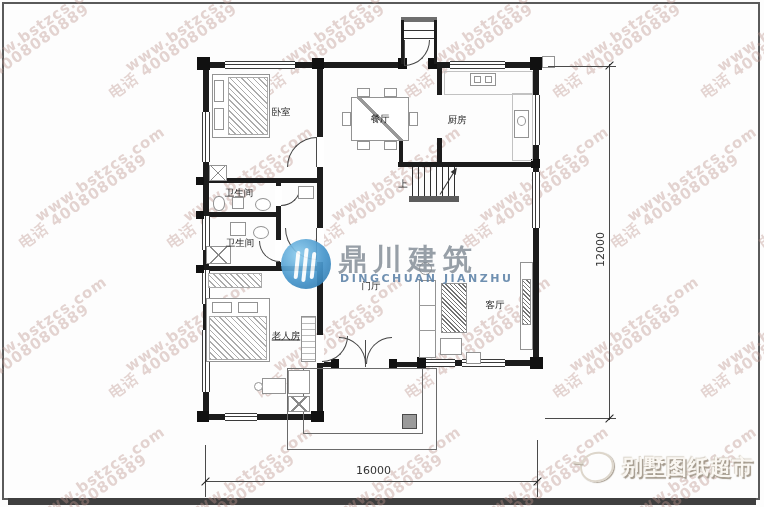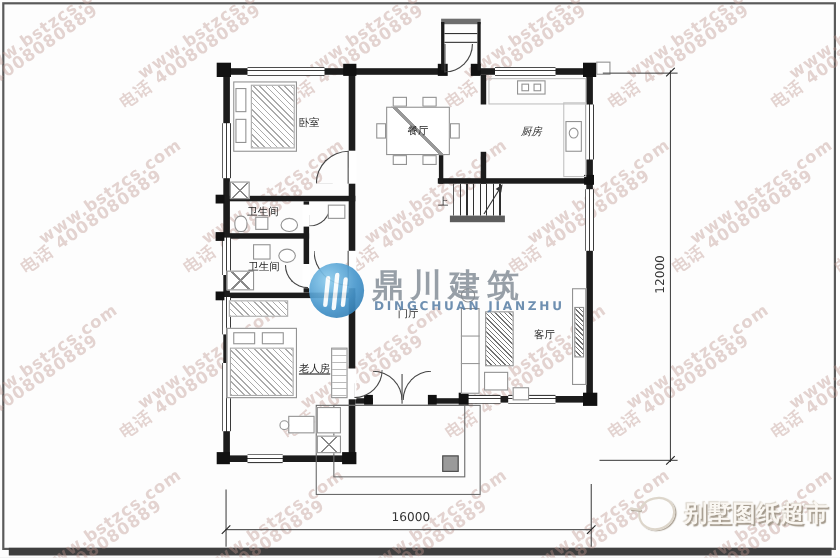--- a/index.html
+++ b/index.html
@@ -244,21 +244,21 @@
     <div class="abs" style="left:419px;top:330px;width:17px;height:1px;background:#999;"></div>
     <div class="f" style="left:419px;top:262px;width:13px;height:13px;border-radius:50%;"></div>
     <div class="f dkhatch" style="left:441px;top:283px;width:26px;height:50px;"></div>
     <div class="f" style="left:440px;top:338px;width:22px;height:17px;"></div>
     <div class="f" style="left:466px;top:352px;width:15px;height:12px;"></div>
     <div class="f" style="left:520px;top:262px;width:13px;height:88px;"></div>
     <div class="f dkhatch" style="left:522px;top:279px;width:9px;height:46px;"></div>
 
     <span class="rl" style="left:281px;top:112px;">卧室</span>
     <span class="rl" style="left:380px;top:119px;">餐厅</span>
-    <span class="rl" style="left:483px;top:120px;font-style:italic;">厨房</span>
+    <span class="rl" style="left:457px;top:120px;">厨房</span>
     <span class="rl" style="left:239px;top:193px;">卫生间</span>
     <span class="rl" style="left:240px;top:243px;">卫生间</span>
     <span class="rl" style="left:286px;top:336px;text-decoration:underline;">老人房</span>
     <span class="rl" style="left:371px;top:286px;">门厅</span>
     <span class="rl" style="left:495px;top:305px;">客厅</span>
     <span class="rl" style="left:403px;top:184px;">上</span>
 
     <div class="dim" style="left:205px;top:445px;width:1px;height:52px;"></div>
     <div class="dim" style="left:537px;top:440px;width:1px;height:57px;"></div>
     <div class="dim" style="left:205px;top:481px;width:333px;height:1px;"></div>

